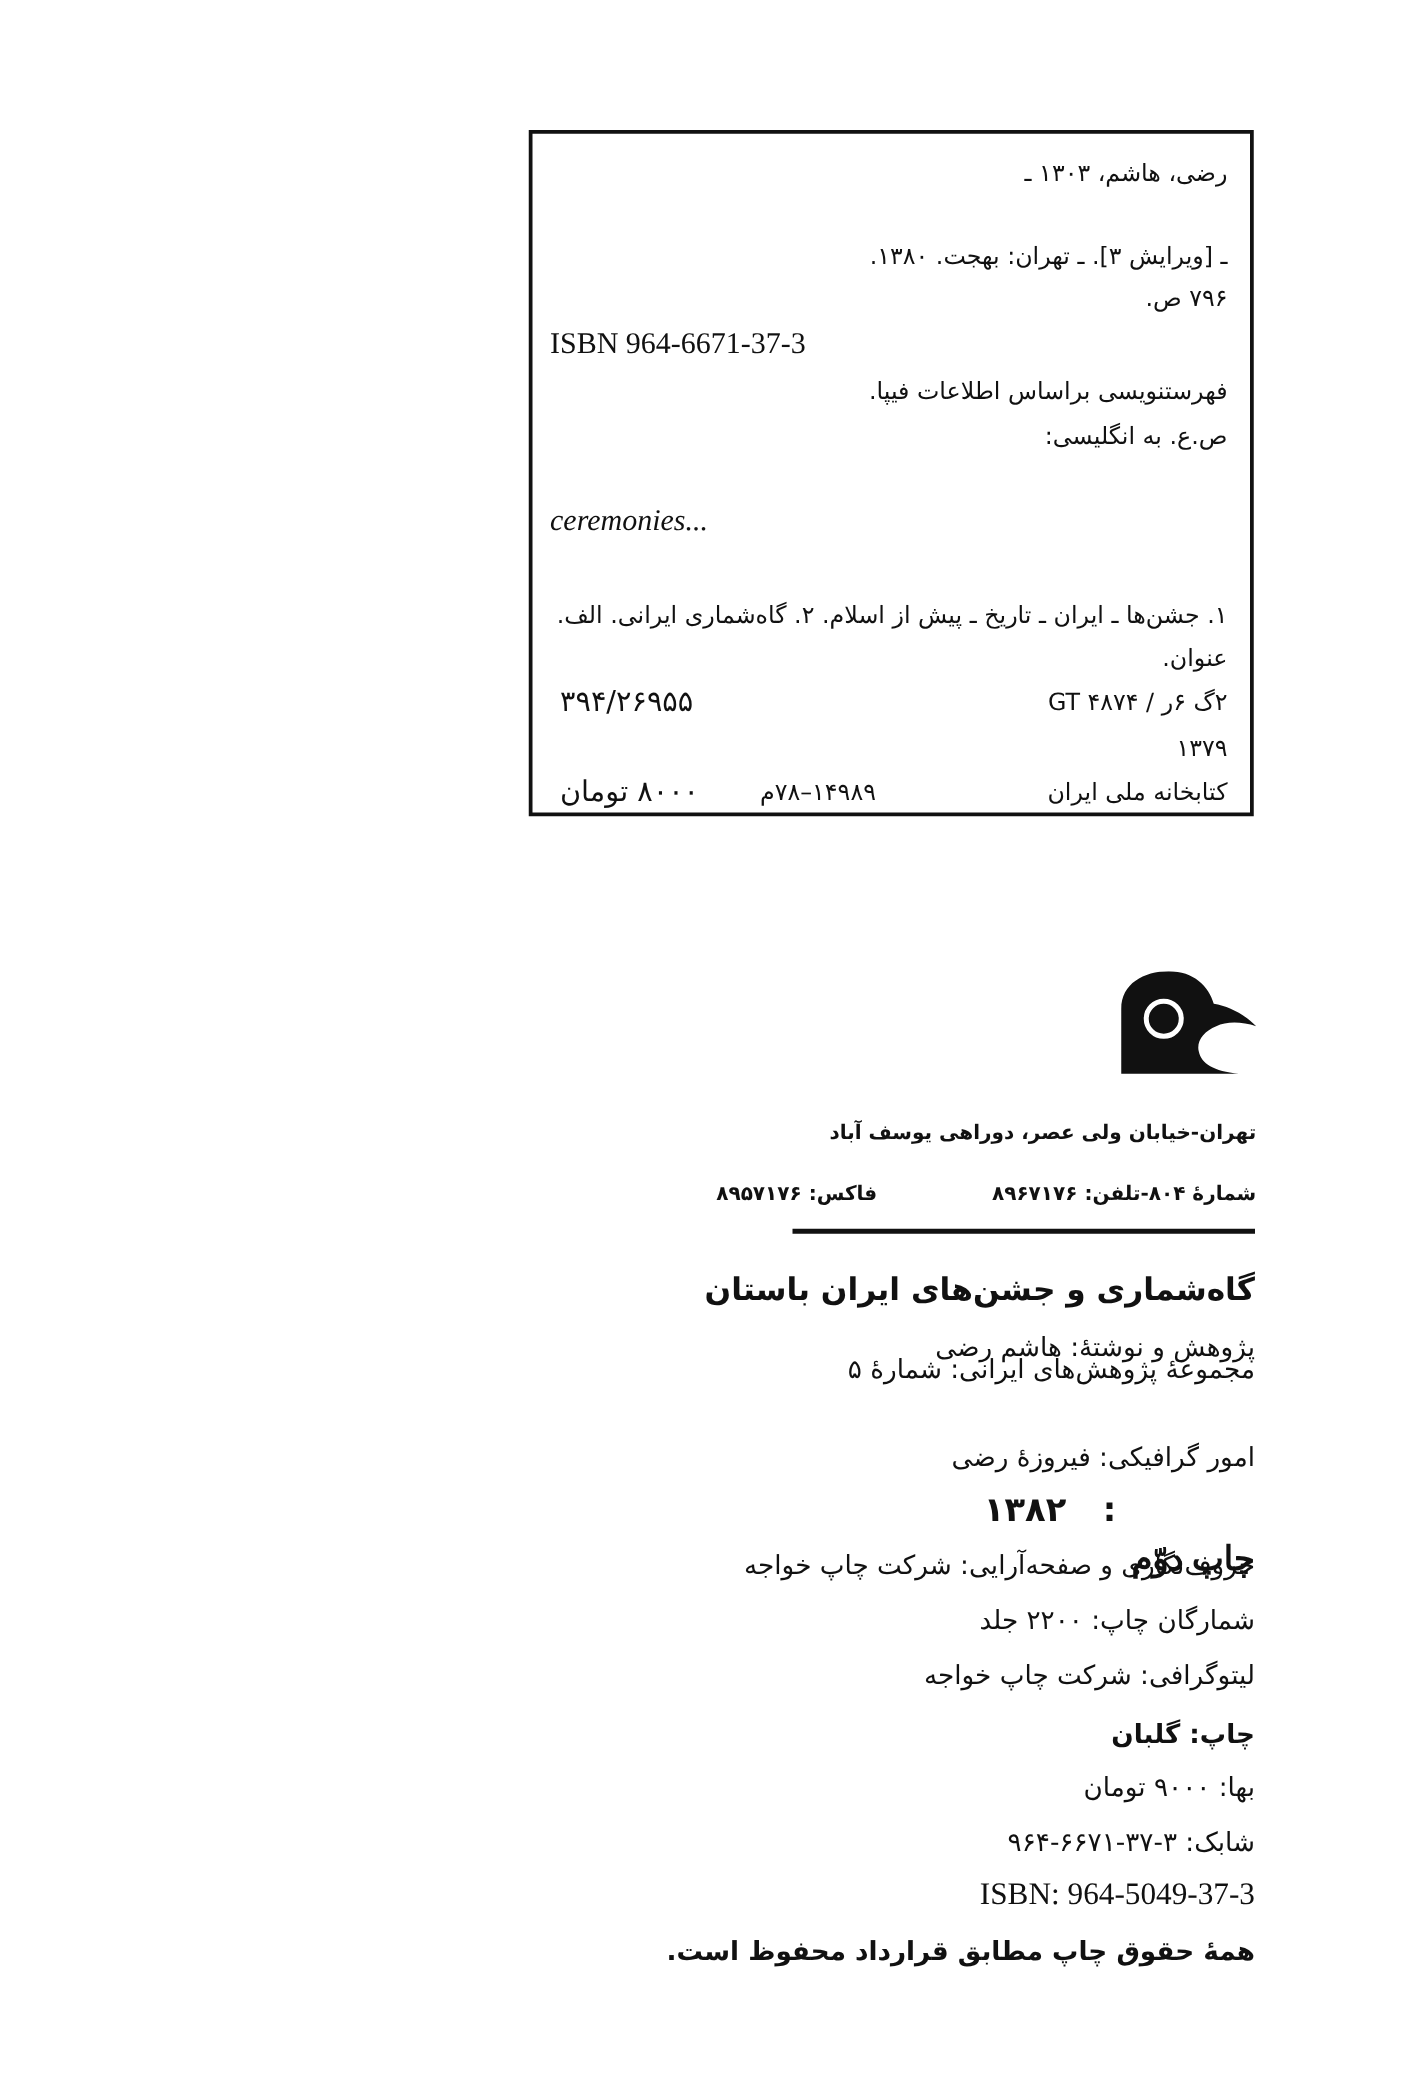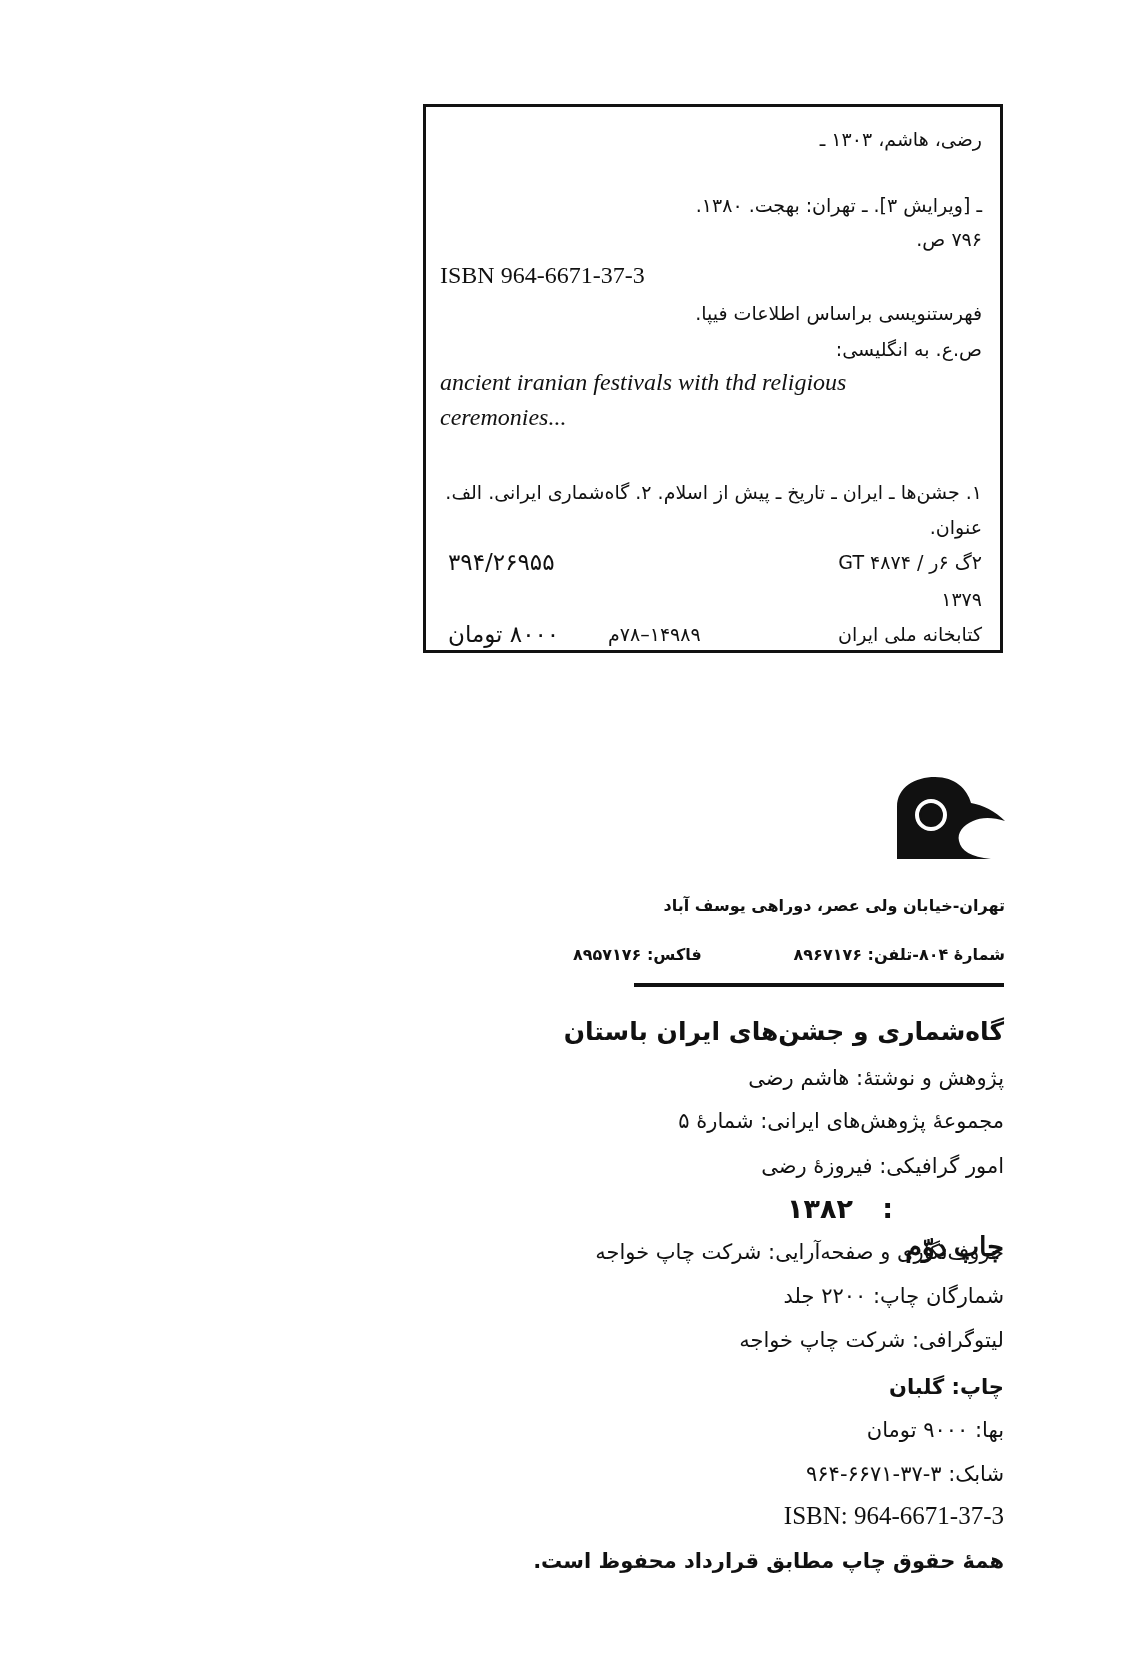--- a/index.html
+++ b/index.html
@@ -42,21 +42,20 @@
 </head>
 <body>
 
 <div id="cip-box" class="abs">
   <div class="cip-line rtl" style="top:20px;">رضی، هاشم، ۱۳۰۳ ـ</div>
   <div class="cip-line rtl" style="top:86px;">ـ [ویرایش ۳]. ـ تهران: بهجت. ۱۳۸۰.</div>
   <div class="cip-line rtl" style="top:120px;">۷۹۶ ص.</div>
   <div class="cip-isbn ltr" style="top:154px;">ISBN  964-6671-37-3</div>
   <div class="cip-line rtl" style="top:194px;">فهرستنویسی براساس اطلاعات فیپا.</div>
   <div class="cip-line rtl" style="top:230px;">ص.ع. به انگلیسی:</div>
-  <div class="cip-en ltr" style="top:261px;">ancient iranian festivals with thd religious</div>
   <div class="cip-en ltr" style="top:296px;">ceremonies...</div>
   <div class="cip-line rtl" style="top:373px;">۱. جشن‌ها ـ ایران ـ تاریخ ـ پیش از اسلام. ۲. گاه‌شماری ایرانی. الف.</div>
   <div class="cip-line rtl" style="top:408px;">عنوان.</div>
   <div class="cip-line rtl" style="top:443px;">۲گ ۶ر / GT ۴۸۷۴</div>
   <div class="cip-left rtl" style="top:443px;">۳۹۴/۲۶۹۵۵</div>
   <div class="cip-line rtl" style="top:480px;">۱۳۷۹</div>
   <div class="cip-line rtl" style="top:515px;">کتابخانه ملی ایران</div>
   <div class="cip-mid rtl" style="top:515px;">۱۴۹۸۹–۷۸م</div>
   <div class="cip-left rtl" style="top:515px;">۸۰۰۰ تومان</div>
 </div>
@@ -70,25 +69,25 @@
 </div>
 
 <div class="addr rtl" style="top:893px;">تهران-خیابان ولی عصر، دوراهی یوسف آباد</div>
 <div class="addr rtl" style="top:942px;">شمارهٔ ۸۰۴-تلفن: ۸۹۶۷۱۷۶</div>
 <div class="addr rtl" style="top:942px; right:auto; left:573px;">فاکس: ۸۹۵۷۱۷۶</div>
 
 <div id="divider" class="abs"></div>
 
 <div class="col title rtl" style="top:1018px;">گاه‌شماری و جشن‌های ایران باستان</div>
 <div class="col rtl" style="top:1064px;">پژوهش و نوشتهٔ: هاشم رضی</div>
-<div class="col rtl" style="top:1107px;">مجموعهٔ پژوهش‌های ایرانی: شمارهٔ ۵</div>
+<div class="col rtl" style="top:1081px;">مجموعهٔ پژوهش‌های ایرانی: شمارهٔ ۵</div>
 <div class="col rtl" style="top:1152px;">امور گرافیکی: فیروزهٔ رضی</div>
 <div class="col edition rtl" style="top:1233px;font-family:Liberation Serif, serif;">چاپ دوّم</div>
 <div class="col edition rtl" style="top:1195px; right:235px;">:</div>
 <div class="col edition rtl" style="top:1195px; right:275px;">۱۳۸۲</div>
 <div class="col rtl" style="top:1238px;">حروف‌نگاری و صفحه‌آرایی: شرکت چاپ خواجه</div>
 <div class="col rtl" style="top:1282px;">شمارگان چاپ: ۲۲۰۰ جلد</div>
 <div class="col rtl" style="top:1326px;">لیتوگرافی: شرکت چاپ خواجه</div>
 <div class="col bold rtl" style="top:1373px;">چاپ: گلبان</div>
 <div class="col rtl" style="top:1416px;">بها: ۹۰۰۰ تومان</div>
 <div class="col rtl" style="top:1460px;">شابک: ۳-۳۷-۶۶۷۱-۹۶۴</div>
-<div class="col isbn-en ltr" style="top:1502px;">ISBN:  964-6671-37-3</div>
+<div class="col isbn-en ltr" style="top:1502px;">ISBN:  964-5049-37-3</div>
 <div class="col bold rtl" style="top:1547px;">همهٔ حقوق چاپ مطابق قرارداد محفوظ است.</div>
 
 </body></html>

